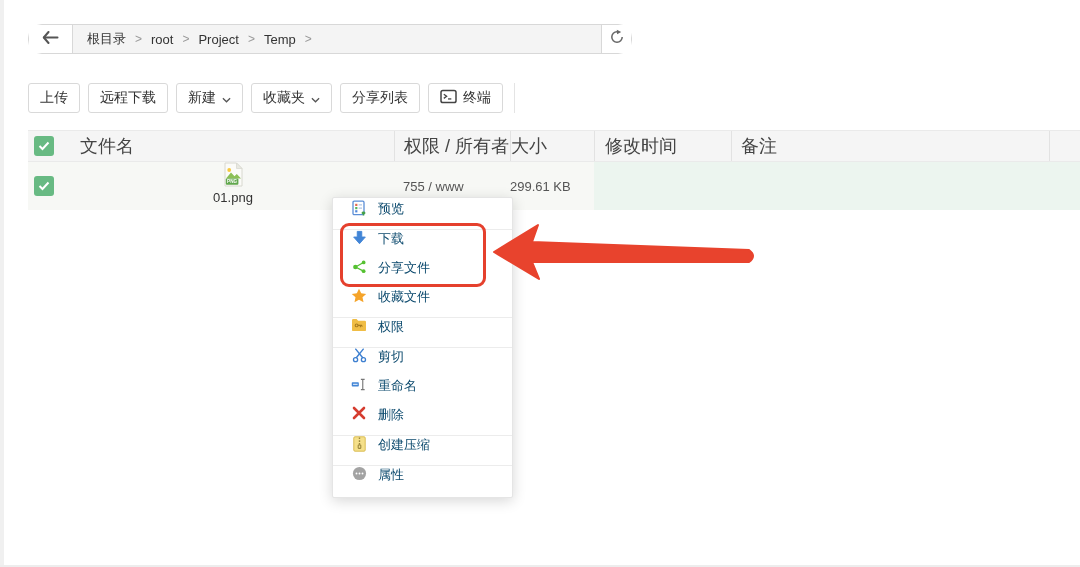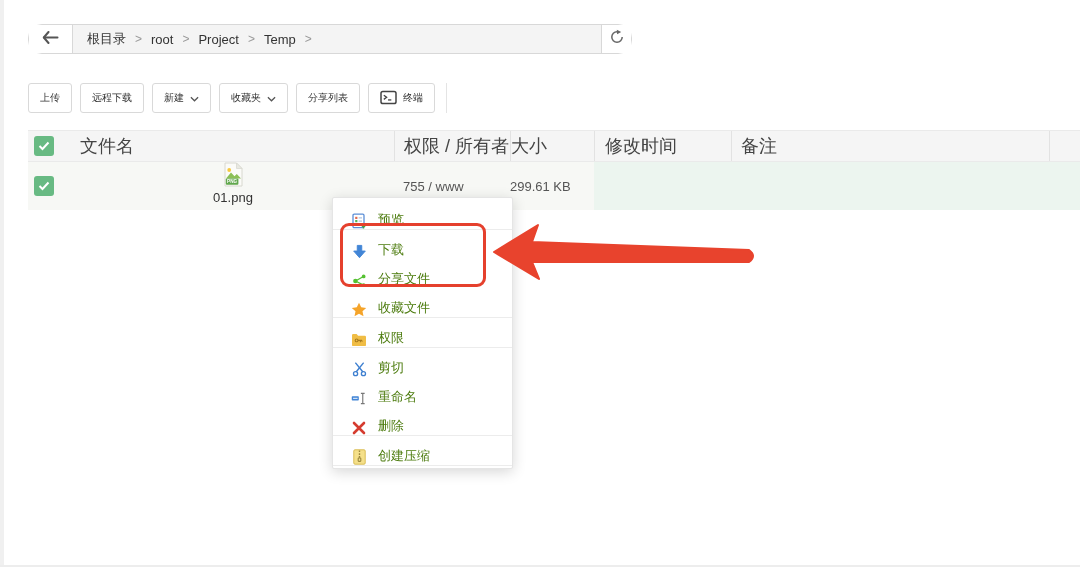--- a/index.html
+++ b/index.html
@@ -17,21 +17,21 @@
   .crumbs { flex:1; height:100%; background:#f4f4f4; display:flex; align-items:center;
     padding:0 14px; gap:9px; font-size:13px; color:#333; border-right:1px solid #d8d8d8; }
   .crumb { cursor:pointer; }
   .crumb-sep { color:#999; font-size:12px; }
   .refresh-btn { width:29px; height:100%; display:flex; align-items:center; justify-content:center;
     background:#fff; cursor:pointer; }
 
   
   .toolbar { position:absolute; left:28px; top:83px; height:30px; display:flex; align-items:center; gap:8px; }
   .btn { height:30px; padding:0 11px; display:flex; align-items:center; gap:6px;
-    background:#fff; border:1px solid #d9d9d9; border-radius:3px; font-size:10px; color:#333; cursor:pointer; white-space:nowrap; }
+    background:#fff; border:1px solid #d9d9d9; border-radius:3px; font-size:14px; color:#333; cursor:pointer; white-space:nowrap; }
   .vsep { width:1px; height:30px; background:#e4e4e4; margin:0 3px; }
 
   
   .thead { position:absolute; left:28px; top:130px; width:1052px; height:32px;
     background:#f5f5f5; border-top:1px solid #eaeaea; border-bottom:1px solid #eaeaea;
     display:flex; align-items:stretch; font-size:18px; color:#444; }
   .trow { position:absolute; left:28px; top:162px; width:1052px; height:48px;
     background:#f7f8f5; display:flex; align-items:stretch; font-size:13px; color:#555; }
   .cell { display:flex; align-items:center; }
   .c-check { width:40px; padding-left:6px; }
@@ -45,22 +45,22 @@
   .trow .c-name { padding-left:4px; color:#333;flex-direction:column; }
   .trow .c-note,.trow .c-extra { background:#ecf5ef; }
   .checkbox { width:20px; height:20px; border-radius:3px; background:#68ba83;
     display:flex; align-items:center; justify-content:center; cursor:pointer; }
   .fname { cursor:pointer; }
 
   
   .menu { position:absolute; left:332px; top:197px; width:181px; background:#fff;
     border:1px solid #e5e5e5; border-radius:2px; box-shadow:0 3px 14px rgba(0,0,0,.16);
     padding:2px 0; z-index:5; }
-  .menu-item { height:29px; display:flex; align-items:flex-end; padding-left:18px; gap:11px;
-    font-size:13px; color:#4d7c0f; cursor:pointer; }
+  .menu-item { height:29px; display:flex; align-items:flex-start; padding-left:18px; gap:11px;
+    font-size:13px; color:#0c4a6e; cursor:pointer; }
   .menu-div { height:1px; background:#ececec; }
   .mi { width:16px; display:flex; align-items:center; justify-content:center; }
 
   
   .hl-box { position:absolute; left:340px; top:223px; width:146px; height:64px;
     border:3px solid #e5402d; border-radius:9px; z-index:7; pointer-events:none; }
   .hl-arrow { position:absolute; left:490px; top:220px; z-index:7; pointer-events:none; }
 </style>
 </head>
 <body>
@@ -270,19 +270,30 @@
       <span class="mi">
         <svg width="13" height="16" viewBox="0 0 13 16">
             <rect x="0.8" y="0.8" width="11.4" height="14.4" rx="1.2" fill="#f5e08a" stroke="#d9bd55" stroke-width="1"></rect>
             <line x1="6.5" y1="1.5" x2="6.5" y2="9" stroke="#9b873c" stroke-width="1.4" stroke-dasharray="1.6 1.2"></line>
             <rect x="5.2" y="9" width="2.6" height="3.4" rx="0.6" fill="none" stroke="#9b873c" stroke-width="1.1"></rect>
           </svg>
       </span>
       <span>创建压缩</span>
     </div>
     <div class="menu-div"></div>
+    <div class="menu-item">
+      <span class="mi">
+        <svg width="15" height="15" viewBox="0 0 16 16">
+            <circle cx="8" cy="8" r="7" fill="#a3a3a3"></circle>
+            <circle cx="4.8" cy="8" r="1" fill="#fff"></circle>
+            <circle cx="8" cy="8" r="1" fill="#fff"></circle>
+            <circle cx="11.2" cy="8" r="1" fill="#fff"></circle>
+          </svg>
+      </span>
+      <span>属性</span>
+    </div>
   </div>
 
   <div class="hl-box"></div>
   <svg class="hl-arrow" width="272" height="64" viewBox="0 0 272 64">
     <path d="M4 32 L48 5 L42 22 L259 30 Q267 36 259 42 L42 42 L49 59 Z" fill="#e8432d" stroke="#e8432d" stroke-width="2" stroke-linejoin="round"></path>
   </svg>
 </div>
 
 </body></html>

